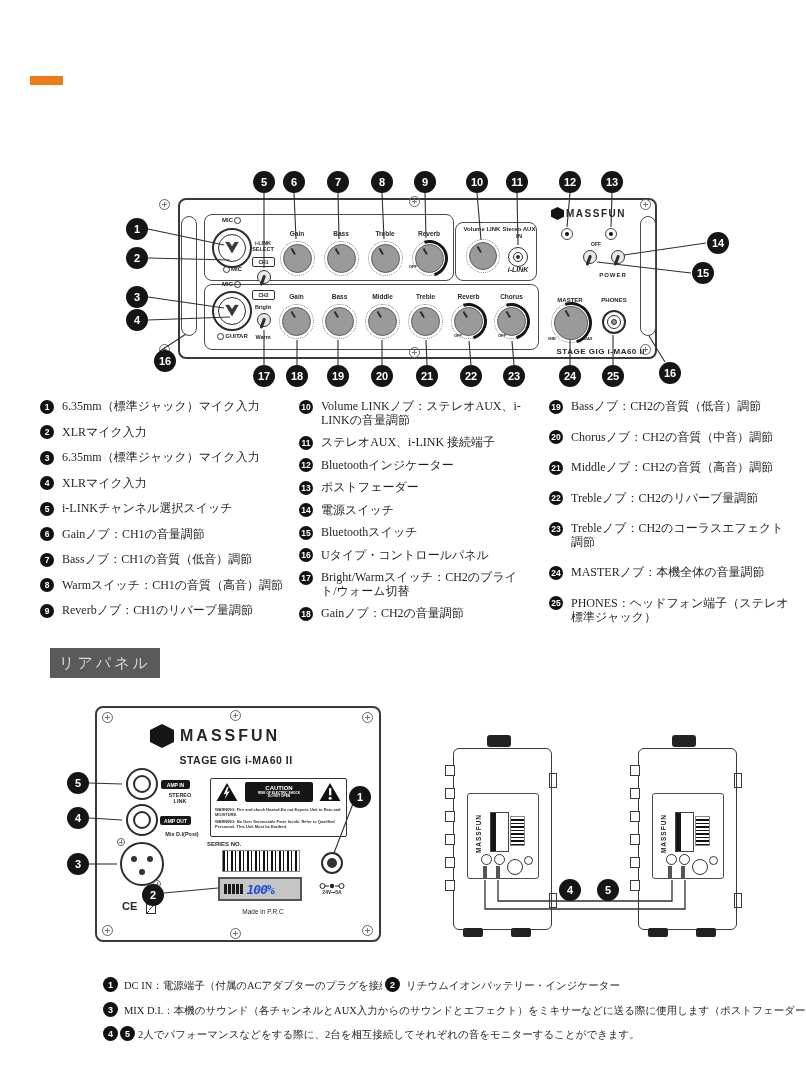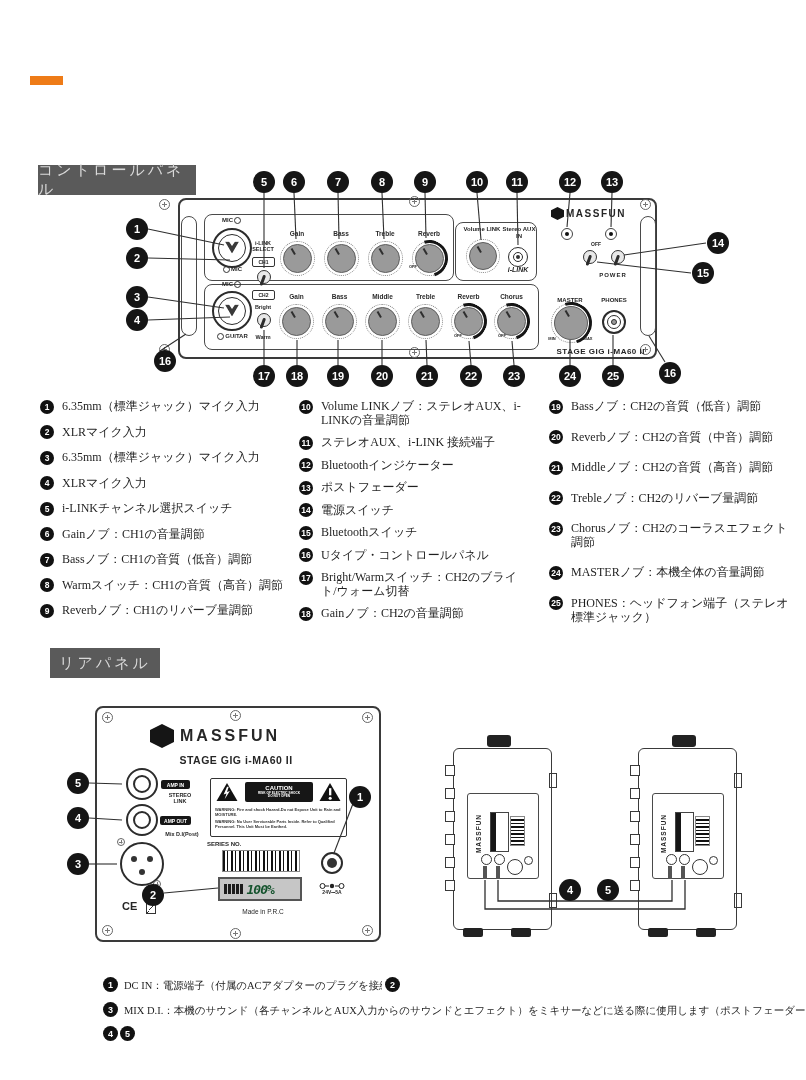--- a/index.html
+++ b/index.html
@@ -46,21 +46,21 @@
   .led::after{content:"";position:absolute;left:50%;top:50%;width:4px;height:4px;border-radius:50%;background:#111;transform:translate(-50%,-50%);}
   .toggle{position:absolute;width:12px;height:12px;border:1.5px solid #333;border-radius:50%;background:#e8e8e8;}
   .toggle::after{content:"";position:absolute;left:50%;top:4px;width:3px;height:11px;border-radius:2px;background:#2c2c2c;
                  transform:translateX(-50%) rotate(20deg);transform-origin:50% 2px;}
   .mic-ic{display:inline-block;width:5px;height:5px;border:1.2px solid #333;border-radius:50%;vertical-align:middle;margin:0 1px;}
   .barcode{position:absolute;border:1px solid #888;background:
      repeating-linear-gradient(90deg,#111 0 2px,#fff 2px 4px,#111 4px 5px,#fff 5px 8px);}
   .lcd{position:absolute;border:2px solid #555;background:#c6c6c6;display:flex;align-items:center;padding:0 4px;gap:4px;}
   .lcd .bars{display:flex;gap:1.5px;align-items:center;}
   .lcd .bars i{width:2.5px;height:10px;background:#1c1c1c;}
-  .lcd .pct{font-style:italic;font-weight:bold;font-size:13px;color:#14532d;font-family:"DejaVu Sans Mono",monospace;letter-spacing:-1px;text-align:right;}
+  .lcd .pct{font-style:italic;font-weight:bold;font-size:13px;color:#1d4ed8;font-family:"DejaVu Sans Mono",monospace;letter-spacing:-1px;text-align:right;}
   .fin{width:8px;height:9px;border:1.2px solid #3a3a3a;background:#fff;}
   .foot{position:absolute;height:9px;background:#222;border-radius:2px;}
   .overlay{position:absolute;left:0;top:0;pointer-events:none;z-index:5;}
   
   .lcol{position:absolute;display:flex;flex-direction:column;}
   .li{display:flex;gap:8px;align-items:flex-start;}
   .num{flex:0 0 14px;width:14px;height:14px;border-radius:50%;background:#111;color:#fff;font-size:8.5px;font-weight:bold;
        display:flex;align-items:center;justify-content:center;margin-top:0.5px;font-family:"Liberation Sans",sans-serif;}
   .ltxt{font-family:"Liberation Serif",serif;font-size:12px;line-height:14px;color:#1f1f1f;}
   .bnum{position:absolute;width:15px;height:15px;border-radius:50%;background:#111;color:#fff;font-size:9px;font-weight:bold;
@@ -68,21 +68,20 @@
   .btxt{position:absolute;font-family:"Liberation Serif",serif;font-size:10.5px;color:#1f1f1f;white-space:nowrap;overflow:hidden;}
   .wtxt{font-size:4px;font-weight:bold;color:#333;line-height:1.25;margin-bottom:2px;text-align:left;}
 </style>
 </head>
 <body>
 
 <div class="page">
 
   <div class="dash"></div>
 
-  <div class="badge" style="left:38px;top:165px;width:158px;height:30px">コントロールパネル</div>
 
   <div class="outline" style="left:178px;top:198px;width:475px;height:157px;"></div>
   <div class="screw" style="left:159px;top:199px"></div>
   <div class="screw" style="left:409px;top:196px"></div>
   <div class="screw" style="left:640px;top:199px"></div>
   <div class="screw" style="left:159px;top:344px"></div>
   <div class="screw" style="left:409px;top:347px"></div>
   <div class="screw" style="left:640px;top:344px"></div>
   <div class="handle" style="left:181px;top:216px;width:14px;height:118px"></div>
   <div class="handle" style="left:640px;top:216px;width:14px;height:118px"></div>
@@ -312,36 +311,36 @@
     </div>
   <div class="lcol" style="left:549px;top:399px;width:240px;gap:16px">
 
       <div class="li">
         <span class="num">19</span>
         <span class="ltxt">Bassノブ：CH2の音質（低音）調節</span>
       </div>
 
       <div class="li">
         <span class="num">20</span>
-        <span class="ltxt">Reverbノブ：CH2の音質（中音）調節</span>
+        <span class="ltxt">Chorusノブ：CH2の音質（中音）調節</span>
       </div>
 
       <div class="li">
         <span class="num">21</span>
         <span class="ltxt">Middleノブ：CH2の音質（高音）調節</span>
       </div>
 
       <div class="li">
         <span class="num">22</span>
         <span class="ltxt">Trebleノブ：CH2のリバーブ量調節</span>
       </div>
 
       <div class="li">
         <span class="num">23</span>
-        <span class="ltxt">Chorusノブ：CH2のコーラスエフェクト調節</span>
+        <span class="ltxt">Trebleノブ：CH2のコーラスエフェクト調節</span>
       </div>
 
       <div class="li">
         <span class="num">24</span>
         <span class="ltxt">MASTERノブ：本機全体の音量調節</span>
       </div>
 
       <div class="li">
         <span class="num">25</span>
         <span class="ltxt">PHONES：ヘッドフォン端子（ステレオ標準ジャック）</span>
@@ -561,18 +560,20 @@
   <div class="co" style="left:67px;top:807px">4</div>
   <div class="co" style="left:67px;top:853px">3</div>
   <div class="co" style="left:142px;top:884px">2</div>
   <div class="co" style="left:349px;top:786px">1</div>
   <div class="co" style="left:559px;top:879px">4</div>
   <div class="co" style="left:597px;top:879px">5</div>
 
   <div class="bnum" style="left:103px;top:977px">1</div>
   <div class="btxt" style="left:124px;top:979px;width:258px">DC IN：電源端子（付属のACアダプターのプラグを接続します）</div>
   <div class="bnum" style="left:385px;top:977px">2</div>
+  <div class="btxt" style="left:406px;top:979px;width:300px">リチウムイオンバッテリー・インジケーター</div>
   <div class="bnum" style="left:103px;top:1002px">3</div>
   <div class="btxt" style="left:124px;top:1004px;width:682px">MIX D.I.：本機のサウンド（各チャンネルとAUX入力からのサウンドとエフェクト）をミキサーなどに送る際に使用します（ポストフェーダー）</div>
   <div class="bnum" style="left:103px;top:1026px">4</div>
   <div class="bnum" style="left:120px;top:1026px">5</div>
+  <div class="btxt" style="left:138px;top:1028px;width:640px">2人でパフォーマンスなどをする際に、2台を相互接続してそれぞれの音をモニターすることができます。</div>
 
 </div>
 
 </body></html>

